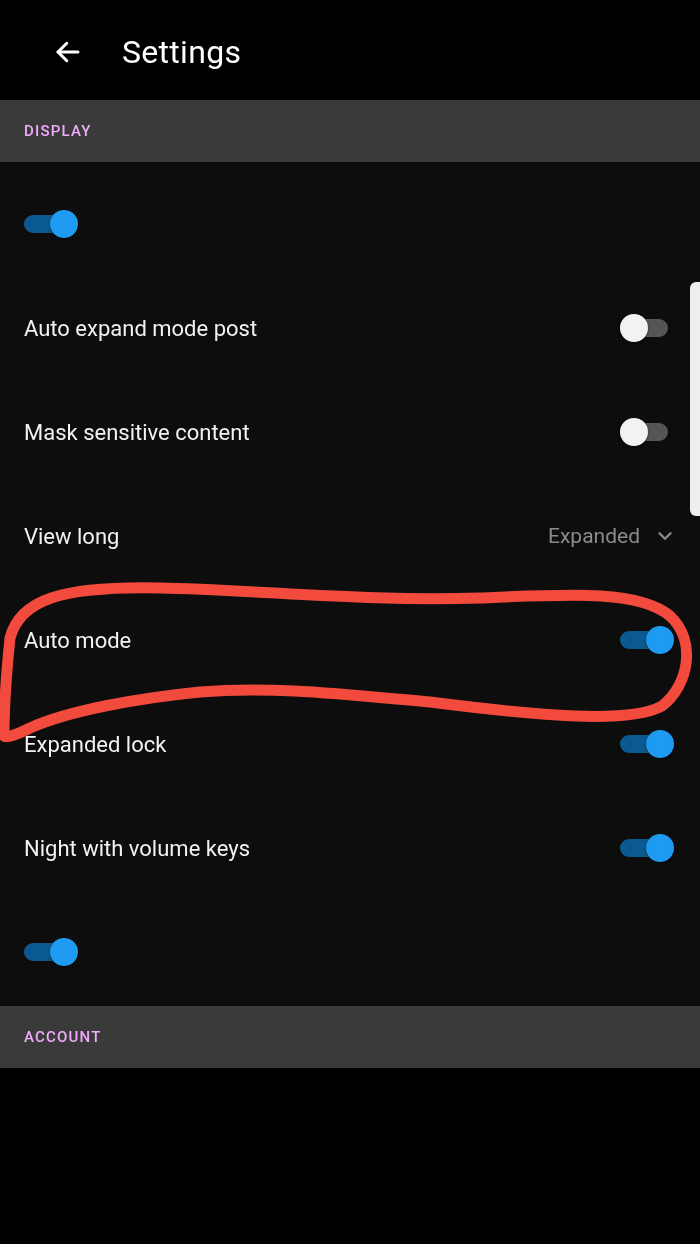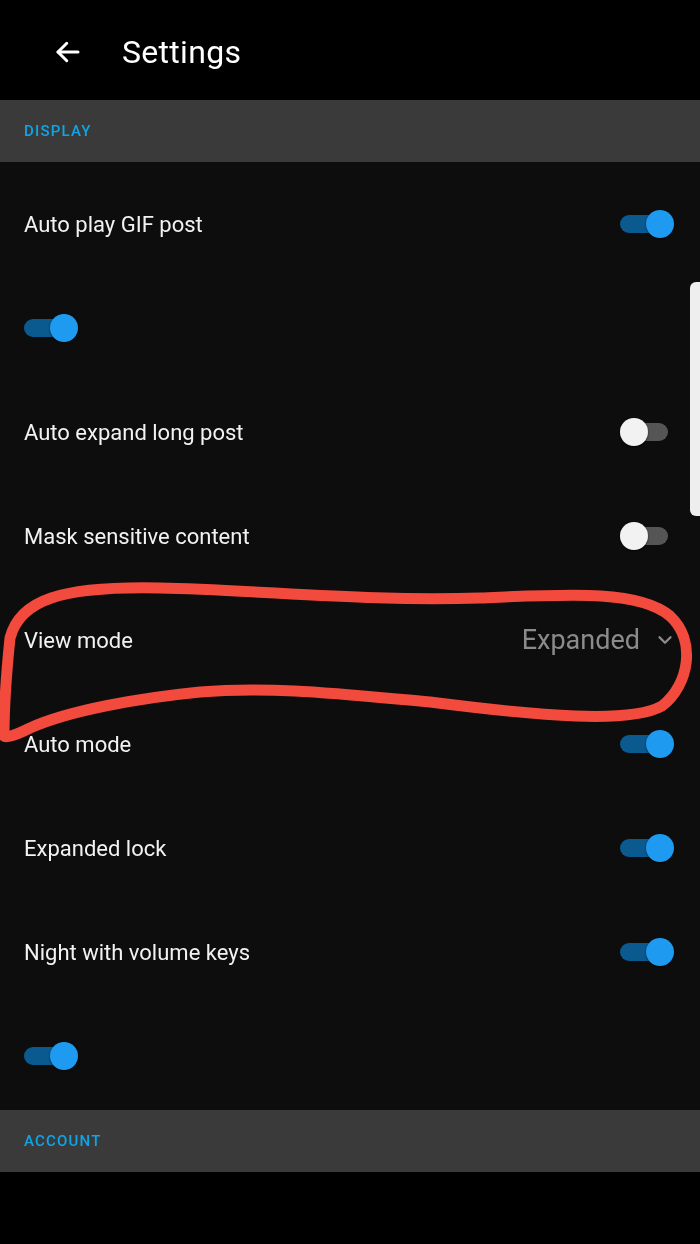--- a/index.html
+++ b/index.html
@@ -35,42 +35,42 @@
     font-size: 32px;
     font-weight: 400;
     margin-left: 34px;
     letter-spacing: 0.3px;
   }
   .section-header {
     background: #3a3a3a;
     padding: 22px 24px 22px 24px;
     font-size: 15px;
     letter-spacing: 1.2px;
-    color: #0ea5e9;
+    color: #f0abfc;
     font-weight: 500;
   }
   .row {
     display: flex;
     align-items: center;
     justify-content: space-between;
     padding: 0 24px;
     height: 104px;
   }
   .row-label {
     font-size: 22px;
     color: #f2f2f2;
     font-weight: 400;
   }
   .row-value-wrap {
     display: flex;
     align-items: center;
     gap: 14px;
   }
   .row-value {
-    font-size: 27px;
+    font-size: 21px;
     color: #8b8b8b;
   }
   .chevron {
     color: #8b8b8b;
   }
   
   .toggle {
     position: relative;
     width: 56px;
     height: 28px;
@@ -144,53 +144,46 @@
       <polyline points="11 19 4 12 11 5"></polyline>
     </svg>
   </div>
   <div class="app-title">Settings</div>
 </div>
 
 <div class="section-header">DISPLAY</div>
 
 <div class="rows-container">
 
-  <div class="row">
-    <span class="row-label">Auto play GIF post</span>
-    <span class="toggle on">
-      <span class="track"></span>
-      <span class="thumb"></span>
-    </span>
-  </div>
-
-  <div class="row">
-    <span class="toggle on">
-      <span class="track"></span>
-      <span class="thumb"></span>
-    </span>
-  </div>
-
-  <div class="row">
-    <span class="row-label">Auto expand long post</span>
+
+  <div class="row">
+    <span class="toggle on">
+      <span class="track"></span>
+      <span class="thumb"></span>
+    </span>
+  </div>
+
+  <div class="row">
+    <span class="row-label">Auto expand mode post</span>
     <span class="toggle">
       <span class="track"></span>
       <span class="thumb"></span>
     </span>
   </div>
 
   <div class="row">
     <span class="row-label">Mask sensitive content</span>
     <span class="toggle">
       <span class="track"></span>
       <span class="thumb"></span>
     </span>
   </div>
 
   <div class="row">
-    <span class="row-label">View mode</span>
+    <span class="row-label">View long</span>
     <span class="row-value-wrap">
       <span class="row-value">Expanded</span>
       <svg class="chevron" width="22" height="22" viewBox="0 0 24 24" fill="none" stroke="#8b8b8b" stroke-width="2.6" stroke-linecap="round" stroke-linejoin="round">
         <polyline points="6 9 12 15 18 9"></polyline>
       </svg>
     </span>
   </div>
 
   <div class="row">
     <span class="row-label">Auto mode</span>

